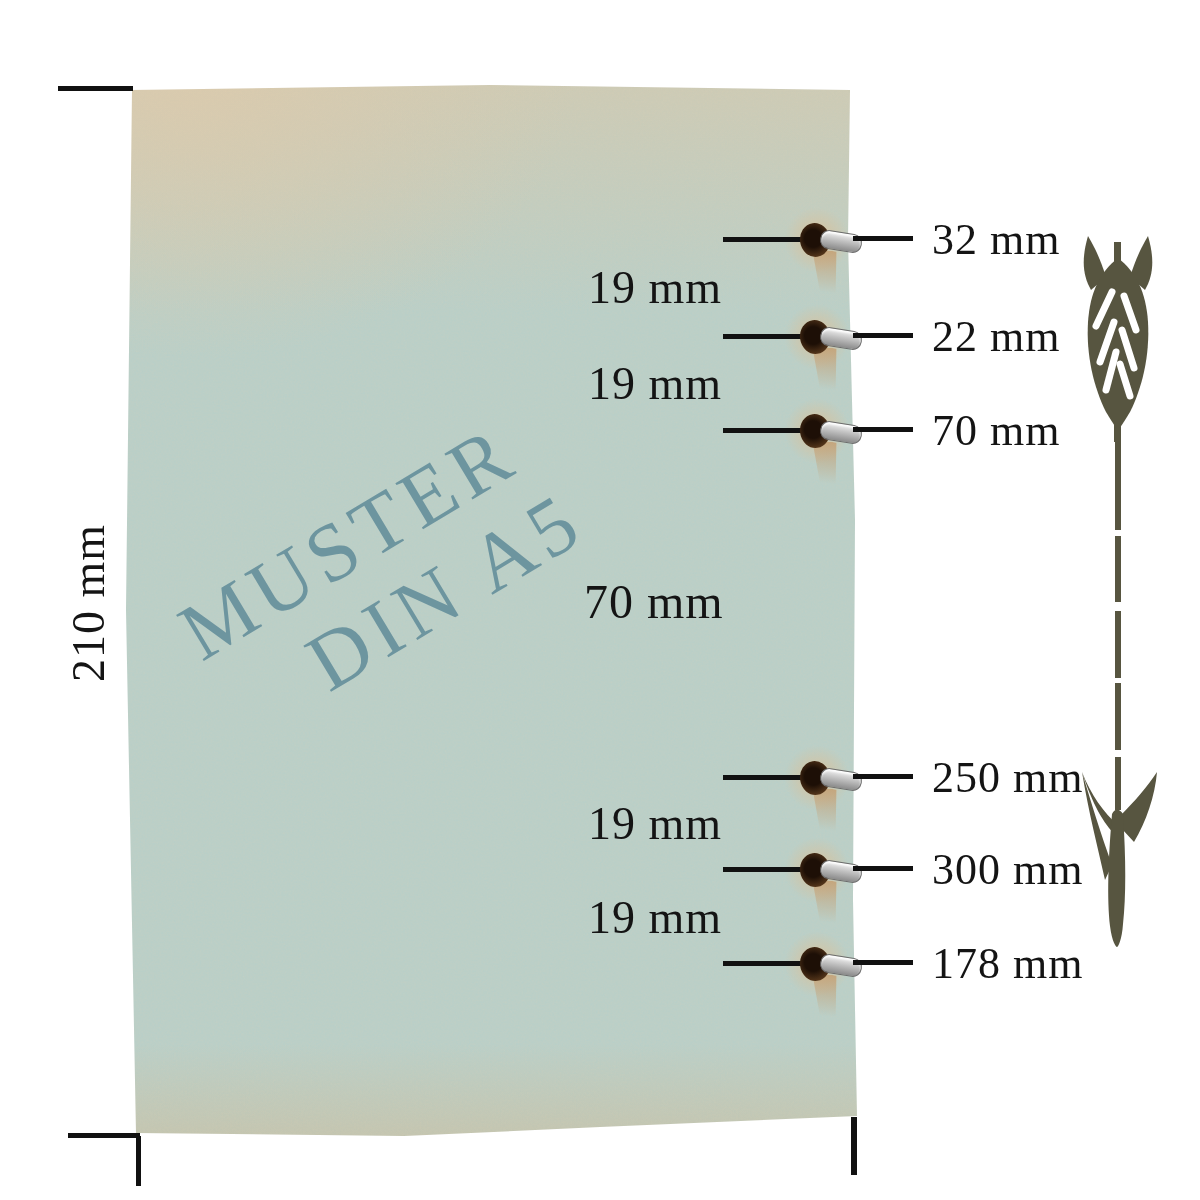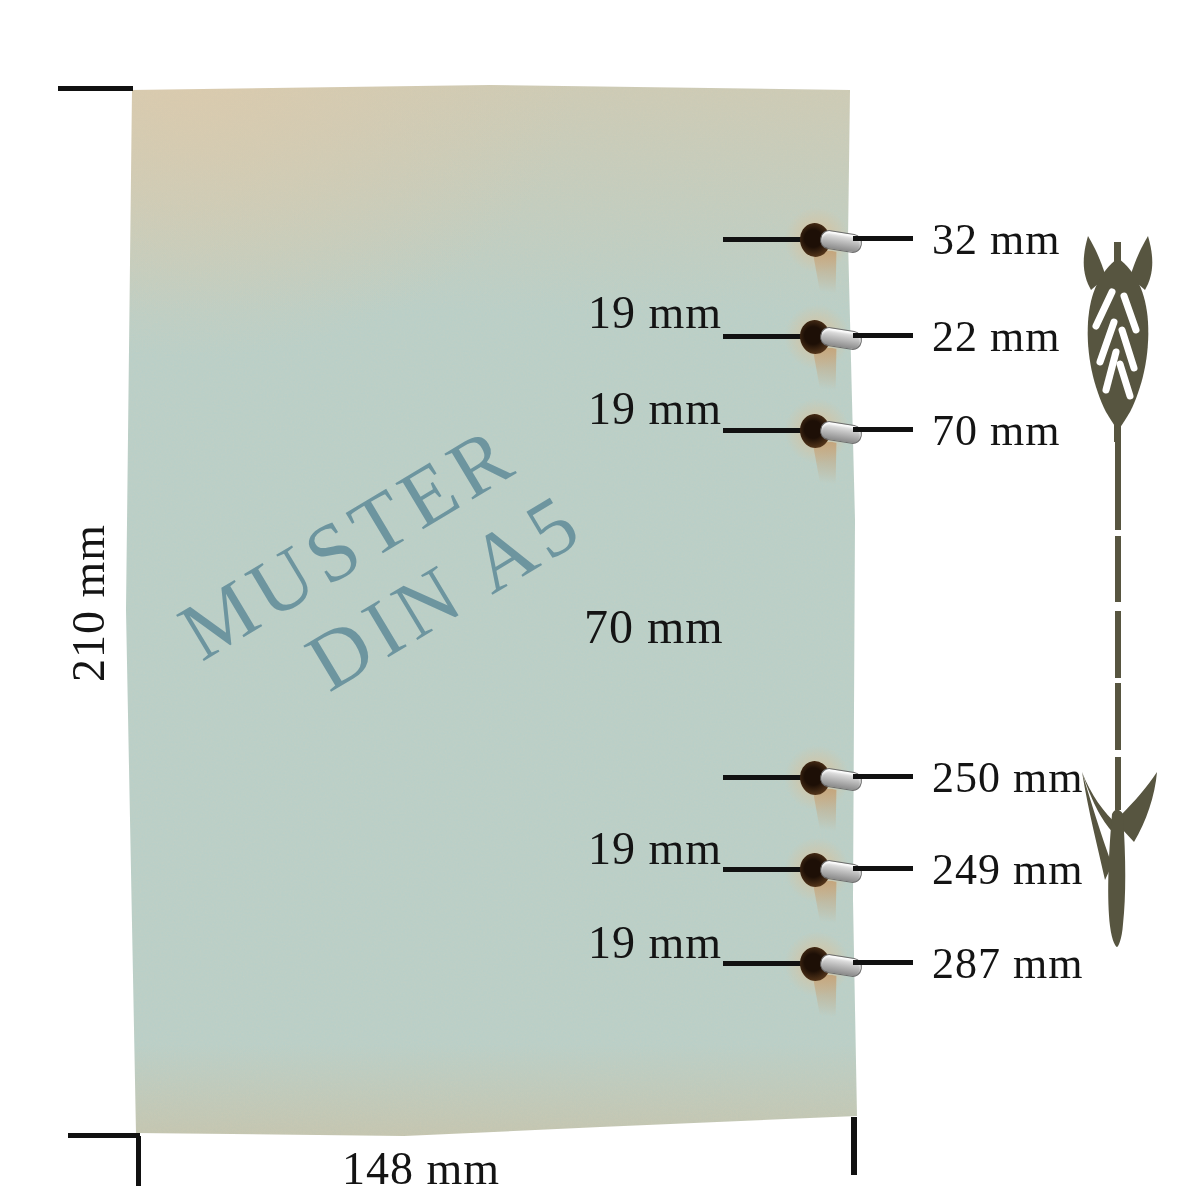--- a/index.html
+++ b/index.html
@@ -25,21 +25,21 @@
   #watermark{position:absolute;left:372px;top:582px;transform:translate(-50%,-50%) rotate(-31deg);
     color:rgba(104,145,157,0.95);text-align:center;white-space:nowrap;}
   #watermark .wm1{font-size:82px;letter-spacing:7px;line-height:92px;}
   #watermark .wm2{font-size:82px;letter-spacing:7px;line-height:92px;transform:translateX(58px);}
 
   
   .tick{position:absolute;background:#111;}
 
   
   .mlabel{position:absolute;font-size:44px;line-height:52px;letter-spacing:1px;white-space:nowrap;text-align:center;}
-  .gap-label{position:absolute;left:588px;font-size:46px;line-height:52px;letter-spacing:1px;white-space:nowrap;margin-top:25px;}
+  .gap-label{position:absolute;left:588px;font-size:46px;line-height:52px;letter-spacing:1px;white-space:nowrap;}
   #height-label{position:absolute;left:62px;top:502px;height:180px;font-size:46px;letter-spacing:1px;
     writing-mode:vertical-rl;transform:rotate(180deg);white-space:nowrap;}
   #width-label{position:absolute;left:342px;top:1142px;font-size:46px;letter-spacing:1px;white-space:nowrap;}
 
   
   .hole-row .halo{position:absolute;left:784px;top:calc(var(--cy) - 33px);width:66px;height:66px;border-radius:50%;
     background:radial-gradient(circle, rgba(219,191,150,0.95) 0%, rgba(219,191,150,0) 70%);}
   .hole-row .hole{position:absolute;left:800px;top:calc(var(--cy) - 17px);width:30px;height:34px;border-radius:50%;
     transform:rotate(-8deg);
     background:radial-gradient(circle at 45% 45%, #1d0f06 35%, #4e3118 70%, #7a5533 100%);}
@@ -75,21 +75,20 @@
       <div class="wm2">DIN A5</div>
     </div>
   </div>
 
   <div class="tick" style="left:58px;top:86px;width:75px;height:5px;"></div>
   <div class="tick" style="left:68px;top:1133px;width:72px;height:5px;"></div>
   <div class="tick" style="left:136px;top:1136px;width:5px;height:50px;"></div>
   <div class="tick" style="left:851px;top:1117px;width:6px;height:58px;"></div>
 
   <div id="height-label">210 mm</div>
-  <div id="width-label">148 mm</div>
 
   <div class="hole-row" style="--cy:240px;">
     <div class="halo"></div>
     <div class="lineL"></div>
     <div class="smear"></div>
     <div class="hole"></div>
     <div class="ring"></div>
     <div class="lineR"></div>
     <div class="mlabel">32 mm</div>
   </div>
@@ -120,30 +119,30 @@
     <div class="lineR"></div>
     <div class="mlabel">250 mm</div>
   </div>
   <div class="hole-row" style="--cy:870px;">
     <div class="halo"></div>
     <div class="lineL"></div>
     <div class="smear"></div>
     <div class="hole"></div>
     <div class="ring"></div>
     <div class="lineR"></div>
-    <div class="mlabel">249 mm</div>
+    <div class="mlabel">300 mm</div>
   </div>
   <div class="hole-row" style="--cy:964px;">
     <div class="halo"></div>
     <div class="lineL"></div>
     <div class="smear"></div>
     <div class="hole"></div>
     <div class="ring"></div>
     <div class="lineR"></div>
-    <div class="mlabel">287 mm</div>
+    <div class="mlabel">178 mm</div>
   </div>
 
   <div class="gap-label" style="top:262px;">19 mm</div>
   <div class="gap-label" style="top:358px;">19 mm</div>
   <div class="gap-label" style="top:576px;left:584px;font-size:48px;">70 mm</div>
   <div class="gap-label" style="top:798px;">19 mm</div>
   <div class="gap-label" style="top:892px;">19 mm</div>
 
   <svg id="arrow" viewBox="0 0 92 718" xmlns="http://www.w3.org/2000/svg">
     <g fill="#575540" stroke="none">

